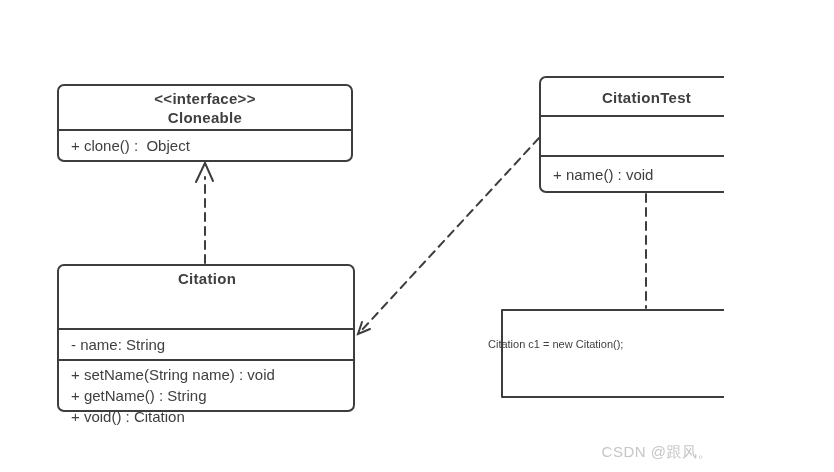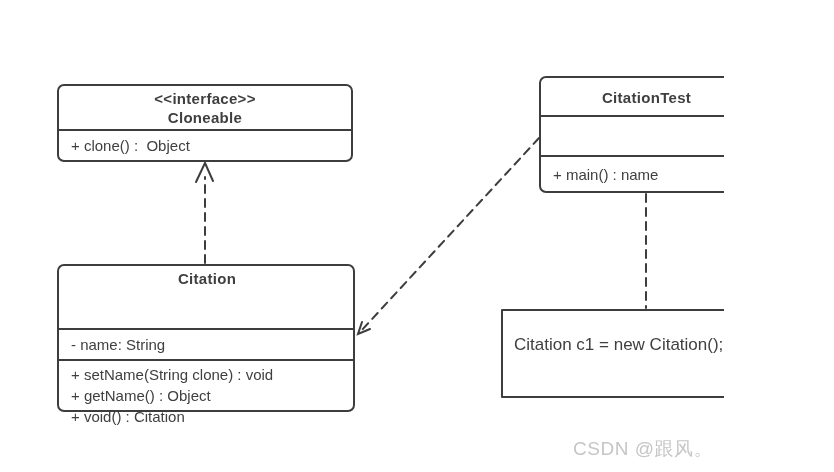--- a/index.html
+++ b/index.html
@@ -48,27 +48,27 @@
     font-weight:bold;
     font-size:15px;
     letter-spacing:.3px;
     padding:3px 8px 2px 8px;
   }
   .uml-title .line{line-height:19px;white-space:pre;}
   .member{
     font-size:15px;line-height:21px;white-space:pre;
   }
   .note-text{
-    position:absolute;left:514px;top:334px;width:270px;
-    font-size:17px;line-height:21.5px;
+    position:absolute;left:488px;top:334px;width:270px;
+    font-size:11px;line-height:21.5px;
   }
   .note-text .code-line{white-space:pre;}
   #watermark{
     position:absolute;right:11px;bottom:10px;
-    font-size:19px;
+    font-size:15px;
     color:var(--watermark);
     letter-spacing:.5px;
     white-space:pre;
   }
 </style>
 </head>
 <body>
 
 <div id="canvas">
 
@@ -103,34 +103,34 @@
       <span class="member">+ clone() :  Object</span>
     </div>
   </div>
 
   <div class="uml-class" style="left:539px;top:76px;width:215px;height:117px;">
     <div class="uml-compartment uml-title" style="height:37px;justify-content:center;">
       <span class="line">CitationTest</span>
     </div>
     <div class="uml-compartment" style="height:40px;"></div>
     <div class="uml-compartment" style="flex:1;">
-      <span class="member">+ main() : name</span>
+      <span class="member">+ name() : void</span>
     </div>
   </div>
 
   <div class="uml-class" style="left:57px;top:264px;width:298px;height:148px;">
     <div class="uml-compartment uml-title" style="height:39px;justify-content:flex-start;padding-left:10px;">
       <span class="line">Citation</span>
     </div>
     <div class="uml-compartment" style="height:39px;margin-top:38px;">
       <span class="member">- name: String</span>
     </div>
     <div class="uml-compartment" style="flex:1;padding-top:3px;">
-      <span class="member">+ setName(String clone) : void</span>
-      <span class="member">+ getName() : Object</span>
+      <span class="member">+ setName(String name) : void</span>
+      <span class="member">+ getName() : String</span>
       <span class="member">+ void() : Citation</span>
     </div>
   </div>
 
   <div class="note-text">
     <div class="code-line">Citation c1 = new Citation();</div>
   </div>
 
   <div id="watermark">CSDN @跟风。</div>
 

